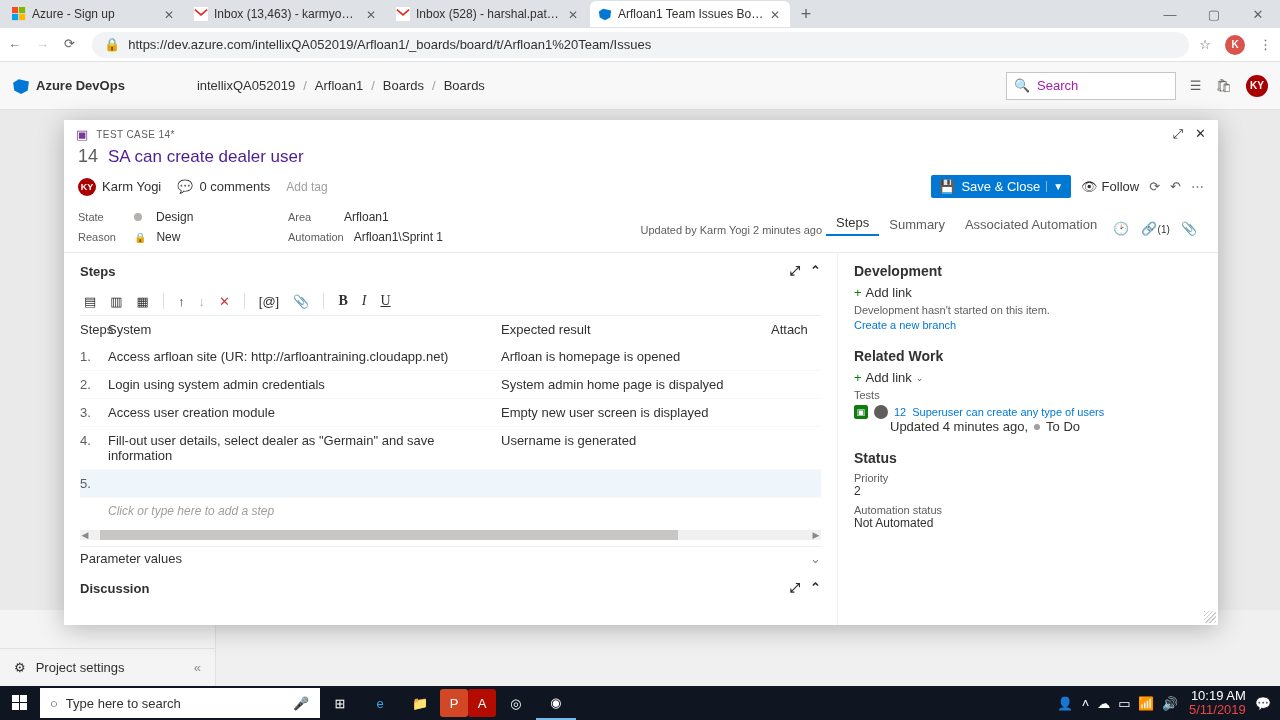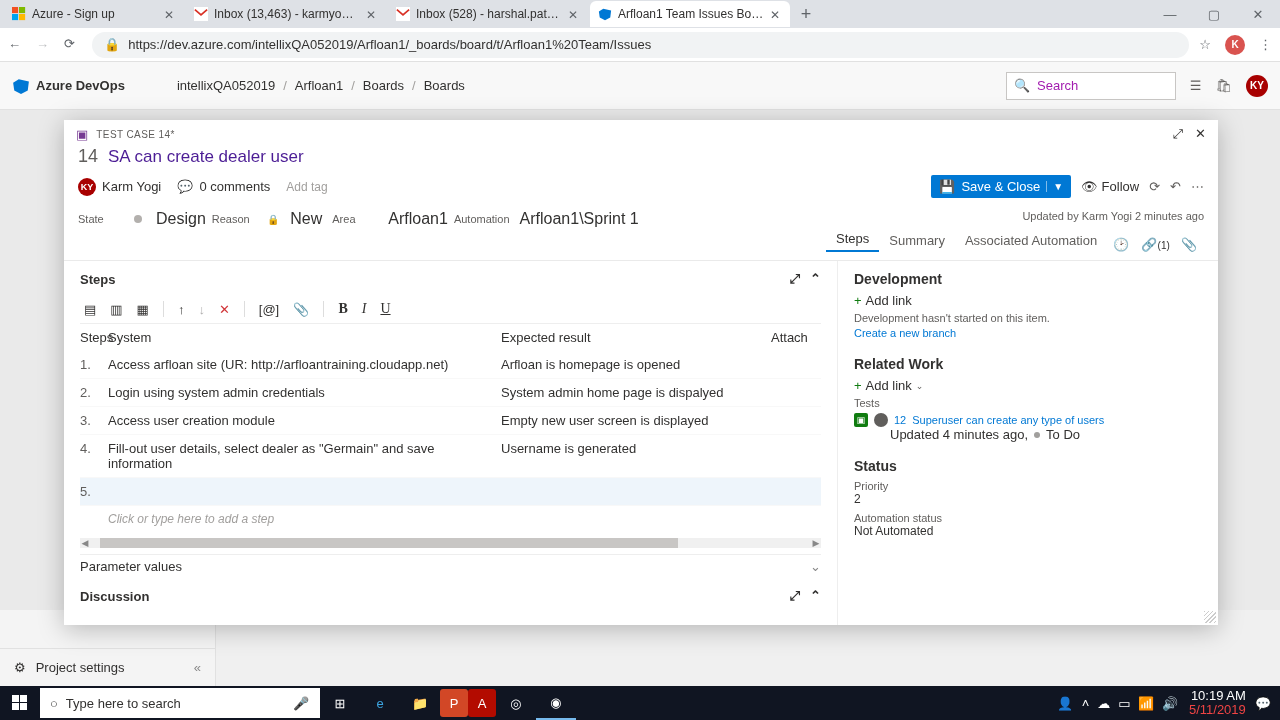--- a/index.html
+++ b/index.html
@@ -11,21 +11,21 @@
 .tab .title{flex:1;white-space:nowrap;overflow:hidden;text-overflow:ellipsis;font-size:12px}
 .tab .close{width:12px;height:12px;color:#5f6368;font-size:12px}
 .new-tab{width:28px;height:28px;display:flex;align-items:center;justify-content:center;font-size:18px;color:#5f6368}
 .win-ctrls{position:absolute;right:0;top:0;display:flex;height:28px}
 .win-ctrls div{width:44px;display:flex;align-items:center;justify-content:center;color:#5f6368}
 .url-bar{height:34px;display:flex;align-items:center;padding:0 8px;gap:10px;border-bottom:1px solid #e1e1e1}
 .url-bar .nav-icon{width:18px;height:18px;color:#5f6368}
 .url-input{flex:1;display:flex;align-items:center;height:26px;background:#f1f3f4;border-radius:13px;padding:0 12px;gap:8px;font-size:13px;color:#202124}
 .url-right{display:flex;align-items:center;gap:14px}
 .avatar-dot{width:20px;height:20px;border-radius:50%;background:#d9534f;color:#fff;display:flex;align-items:center;justify-content:center;font-size:10px;font-weight:600}
-.app-header{height:48px;display:flex;align-items:center;padding:0 12px;gap:12px;background:#f8f8f8;border-bottom:1px solid #e1e1e1}
+.app-header{height:48px;display:flex;align-items:center;padding:0 12px;gap:32px;background:#f8f8f8;border-bottom:1px solid #e1e1e1}
 .logo{display:flex;align-items:center;gap:6px;font-weight:600;font-size:14px}
 .breadcrumb{display:flex;align-items:center;gap:8px;color:#605e5c;font-size:13px;margin-left:40px}
 .breadcrumb span{cursor:pointer}
 .breadcrumb .sep{color:#a19f9d}
 .search-box{height:28px;background:#fff;border:1px solid #c8c6c4;display:flex;align-items:center;padding:0 8px;gap:6px;width:170px}
 .header-right{margin-left:auto;display:flex;align-items:center;gap:14px}
 .avatar-sm{width:22px;height:22px;border-radius:50%;background:#a80000;color:#fff;display:flex;align-items:center;justify-content:center;font-size:10px;font-weight:600}
 .main-area{display:flex;height:calc(720px - 28px - 34px - 48px - 34px);background:#f0f0f0}
 .sidebar{width:216px;background:#f4f4f4;border-right:1px solid #e1e1e1;display:flex;flex-direction:column}
 .project-row{display:flex;align-items:center;height:42px;padding:0 12px;gap:10px;border-bottom:1px solid #e8e8e8}
@@ -46,24 +46,24 @@
 .assignee{display:flex;align-items:center;gap:6px;font-size:13px}
 .assignee .dot{width:18px;height:18px;border-radius:50%;background:#a80000;color:#fff;display:flex;align-items:center;justify-content:center;font-size:9px;font-weight:600}
 .comments{display:flex;align-items:center;gap:6px;color:#605e5c;font-size:13px}
 .addtag{color:#a19f9d;font-size:12px}
 .meta-right{margin-left:auto;display:flex;align-items:center;gap:10px}
 .save-btn{background:#0078d4;color:#fff;padding:4px 8px;display:flex;align-items:center;gap:6px;font-size:12px;border-radius:2px}
 .save-btn span{color:#fff}
 .save-btn .caret{border-left:1px solid rgba(255,255,255,.5);padding-left:6px;color:#fff;font-size:10px}
 .follow{display:flex;align-items:center;gap:4px;font-size:12px;color:#323130}
 .dlg-fields{display:flex;padding:4px 14px 8px 14px;gap:10px;border-bottom:1px solid #eaeaea;font-size:12px;align-items:flex-start}
-.field-col{display:flex;gap:6px;min-width:200px}
+.field-col{display:flex;flex-direction:column;gap:6px;min-width:200px}
 .field-row{display:flex;align-items:center;gap:10px}
 .field-lbl{color:#605e5c;font-size:11px;min-width:46px}
-.field-val{font-size:16px}
+.field-val{font-size:12px}
 .state-dot{width:8px;height:8px;border-radius:50%;background:#b3b0ad;display:inline-block;margin-right:4px}
 .lock-ico{color:#a19f9d;font-size:10px}
 .updated-txt{margin-left:auto;color:#605e5c;font-size:11px;text-align:right}
 .tab-bar{margin-left:auto;display:flex;align-items:flex-end;gap:0;border-bottom:none;font-size:12px;height:26px}
 .wtab{padding:4px 10px;color:#605e5c;cursor:pointer}
 .wtab.active{color:#323130;border-bottom:2px solid #0078d4}
 .tab-icons{display:flex;align-items:center;gap:12px;padding:0 6px;color:#605e5c}
 .dlg-body{display:flex;flex:1;overflow:hidden}
 .steps-pane{flex:1;padding:10px 16px;overflow:auto;border-right:1px solid #eee}
 .section-head{display:flex;align-items:center;font-size:14px;font-weight:600;margin-bottom:8px}
@@ -340,21 +340,21 @@
     <div class="field-col">
       <div class="field-row">
           <span class="field-lbl">Area</span>
           <span class="field-val">Arfloan1</span>
         </div>
       <div class="field-row">
           <span class="field-lbl">Automation</span>
           <span class="field-val">Arfloan1\Sprint 1</span>
         </div>
     </div>
-    <div style="flex:1;display:flex;flex-direction:column;align-items:flex-end;gap:4px">
+    <div style="flex:1;display:flex;flex-direction:row;align-items:flex-end;gap:4px">
       <span class="updated-txt">Updated by Karm Yogi 2 minutes ago</span>
       <div style="display:flex;align-items:flex-end">
         <div class="tab-bar">
           <div class="wtab active">Steps</div>
           <div class="wtab">Summary</div>
           <div class="wtab">Associated Automation</div>
         </div>
         <div class="tab-icons">
           <span>🕑</span>
           <span>🔗<span style="font-size:10px">(1)</span></span>

